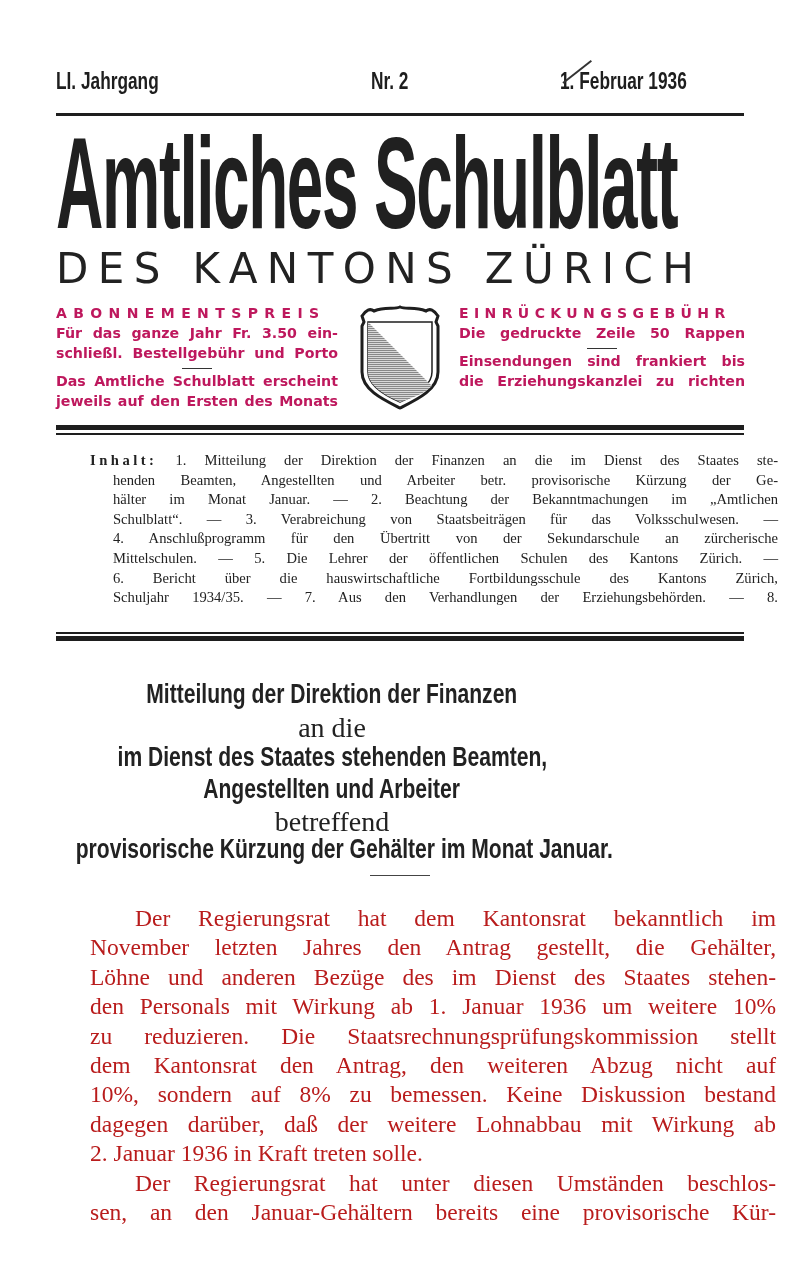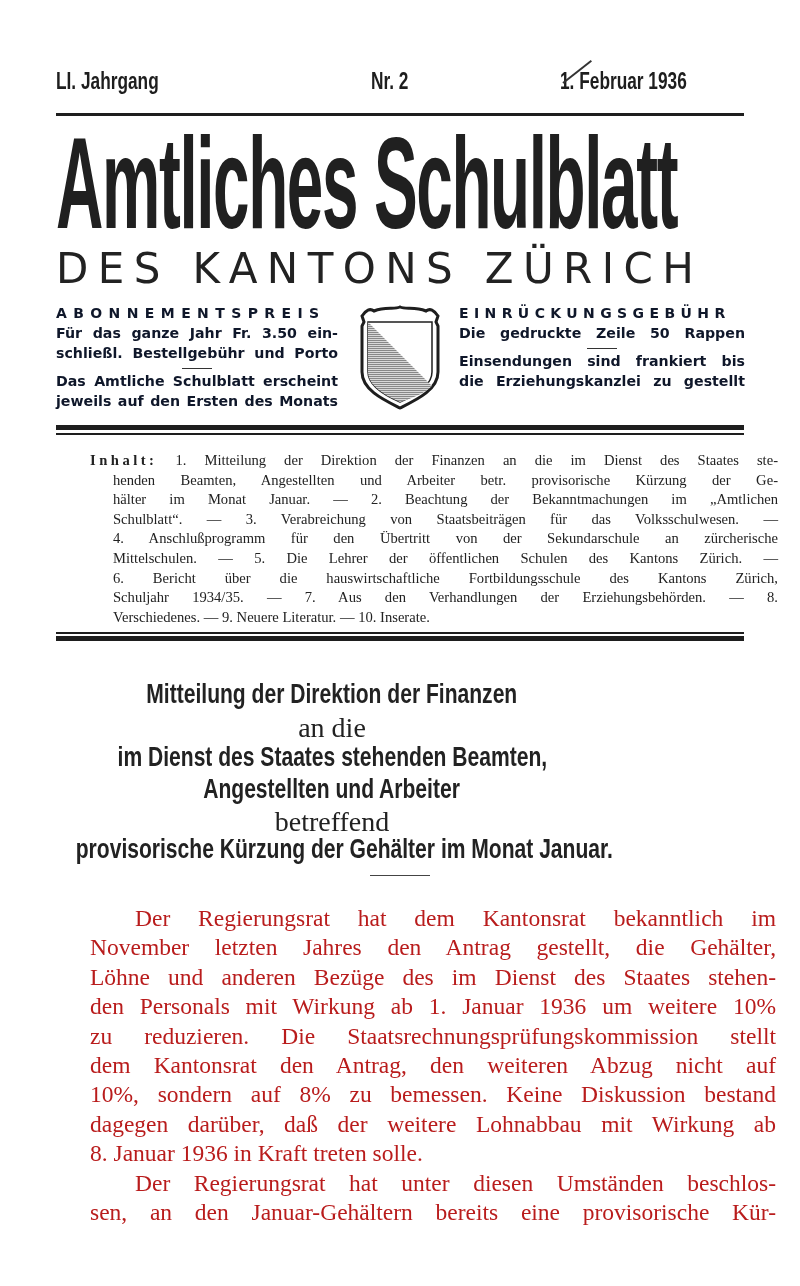--- a/index.html
+++ b/index.html
@@ -14,21 +14,21 @@
     #mast-date { left: 560px; top: 67px; font-size: 24px; transform: scaleX(0.72); }
     .pencil-mark { left: 563px; top: 82px; width: 36px; height: 2px; background: #333; transform: rotate(-38deg); transform-origin: left center; }
 
     .rule-top { left: 56px; top: 113px; width: 688px; height: 3px; background: #1e1e1e; }
 
     
     #title { left: 56px; top: 118px; font-size: 142px; line-height: 1; letter-spacing: -3px; transform: scaleX(0.462) scaleY(0.92); color: #202020; }
     #subtitle { left: 56px; top: 248px; font-family: "DejaVu Sans", sans-serif; font-weight: normal; font-size: 42px; line-height: 1; letter-spacing: 9.4px; white-space: nowrap; color: #222; }
 
     
-    .info { font-family: "DejaVu Sans", sans-serif; font-weight: bold; font-size: 14.2px; line-height: 20px; color: #0f172a; white-space: nowrap; }
+    .info { font-family: "DejaVu Sans", sans-serif; font-weight: bold; font-size: 14.2px; line-height: 20px; color: #be185d; white-space: nowrap; }
     .info .caps { letter-spacing: 6.4px; font-size: 14px; }
     .info .short-rule { width: 30px; height: 1px; background: #333; margin: 5px auto 2px auto; }
     #info-left { left: 56px; top: 303px; width: 282px; }
     #info-right { left: 459px; top: 303px; width: 286px; }
     #info-left .line { text-align: justify; text-align-last: justify; }
     #info-right .line { text-align: justify; text-align-last: justify; }
     #info-right .caps { letter-spacing: 5.4px; }
 
     #shield { left: 356px; top: 302px; width: 88px; height: 110px; }
 
@@ -86,36 +86,35 @@
   <path d="M6 14 C10 8 14 6 18 9 C30 4 38 8 44 5 C50 8 58 4 70 9 C74 6 78 8 82 14 L80 20 L82 24 L82 70 C82 88 60 98 44 106 C28 98 6 88 6 70 L6 24 L8 20 Z" fill="#fff" stroke="#1e1e1e" stroke-width="3"></path>
   <path d="M12 20 L76 20 L76 70 C76 84 58 94 44 100 C30 94 12 84 12 70 Z" fill="none" stroke="#1e1e1e" stroke-width="1.5"></path>
   <path d="M12 20 L76 84 C68 92 56 96 44 100 C30 94 12 84 12 70 Z" fill="url(#hatch)"></path>
 </svg>
 
 <div class="abs info" id="info-right">
   <div class="line caps">EINRÜCKUNGSGEBÜHR</div>
   <div class="line">Die gedruckte Zeile 50 Rappen</div>
   <div class="short-rule"></div>
   <div class="line">Einsendungen sind frankiert bis</div>
-  <div class="line">die Erziehungskanzlei zu gestellt</div>
+  <div class="line">die Erziehungskanzlei zu richten</div>
 </div>
 
 <div class="abs rule-thick" style="top:425px;"></div>
 <div class="abs rule-thin" style="top:433px;"></div>
 
 <div class="abs serif" id="contents">
   <div class="line"><span class="spaced">Inhalt:</span> <span>1. Mitteilung der Direktion der Finanzen an die im Dienst des Staates ste-</span></div>
   <div class="line indent">henden Beamten, Angestellten und Arbeiter betr. provisorische Kürzung der Ge-</div>
   <div class="line indent">hälter im Monat Januar. — 2. Beachtung der Bekanntmachungen im „Amtlichen</div>
   <div class="line indent">Schulblatt“. — 3. Verabreichung von Staatsbeiträgen für das Volksschulwesen. —</div>
   <div class="line indent">4. Anschlußprogramm für den Übertritt von der Sekundarschule an zürcherische</div>
   <div class="line indent">Mittelschulen. — 5. Die Lehrer der öffentlichen Schulen des Kantons Zürich. —</div>
   <div class="line indent">6. Bericht über die hauswirtschaftliche Fortbildungsschule des Kantons Zürich,</div>
   <div class="line indent">Schuljahr 1934/35. — 7. Aus den Verhandlungen der Erziehungsbehörden. — 8.</div>
-  <div class="line indent last">Verschiedenes. — 9. Neuere Literatur. — 10. Inserate.</div>
 </div>
 
 <div class="abs rule-thin" style="top:632px;"></div>
 <div class="abs rule-thick" style="top:636px;"></div>
 
 <div class="abs hblock" style="top:681px;"><span class="hbold">Mitteilung der Direktion der Finanzen</span></div>
 <div class="abs hblock" style="top:714px;"><span class="hreg">an die</span></div>
 <div class="abs hblock" style="top:744px;"><span class="hbold">im Dienst des Staates stehenden Beamten,</span></div>
 <div class="abs hblock" style="top:776px;"><span class="hbold">Angestellten und Arbeiter</span></div>
 <div class="abs hblock" style="top:808px;"><span class="hreg">betreffend</span></div>
@@ -124,16 +123,16 @@
 
 <div class="abs serif" id="body">
   <div class="line first">Der Regierungsrat hat dem Kantonsrat bekanntlich im</div>
   <div class="line">November letzten Jahres den Antrag gestellt, die Gehälter,</div>
   <div class="line">Löhne und anderen Bezüge des im Dienst des Staates stehen-</div>
   <div class="line">den Personals mit Wirkung ab 1. Januar 1936 um weitere 10%</div>
   <div class="line">zu reduzieren. Die Staatsrechnungsprüfungskommission stellt</div>
   <div class="line">dem Kantonsrat den Antrag, den weiteren Abzug nicht auf</div>
   <div class="line">10%, sondern auf 8% zu bemessen. Keine Diskussion bestand</div>
   <div class="line">dagegen darüber, daß der weitere Lohnabbau mit Wirkung ab</div>
-  <div class="line last">8. Januar 1936 in Kraft treten solle.</div>
+  <div class="line last">2. Januar 1936 in Kraft treten solle.</div>
   <div class="line first">Der Regierungsrat hat unter diesen Umständen beschlos-</div>
   <div class="line">sen, an den Januar-Gehältern bereits eine provisorische Kür-</div>
 </div>
 
 </body></html>

